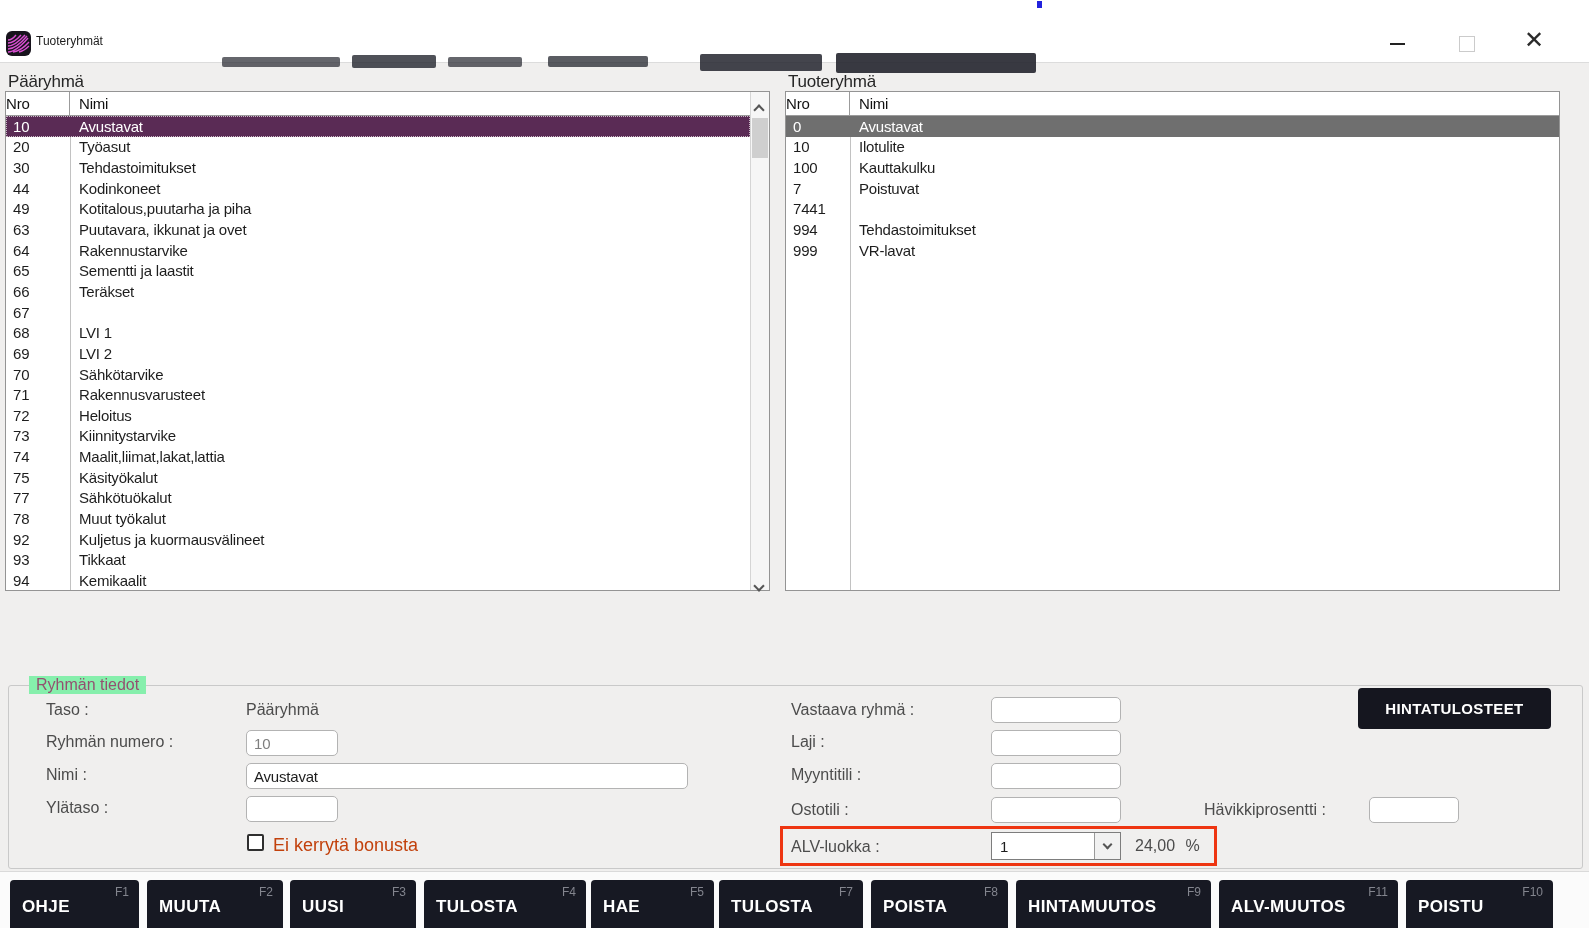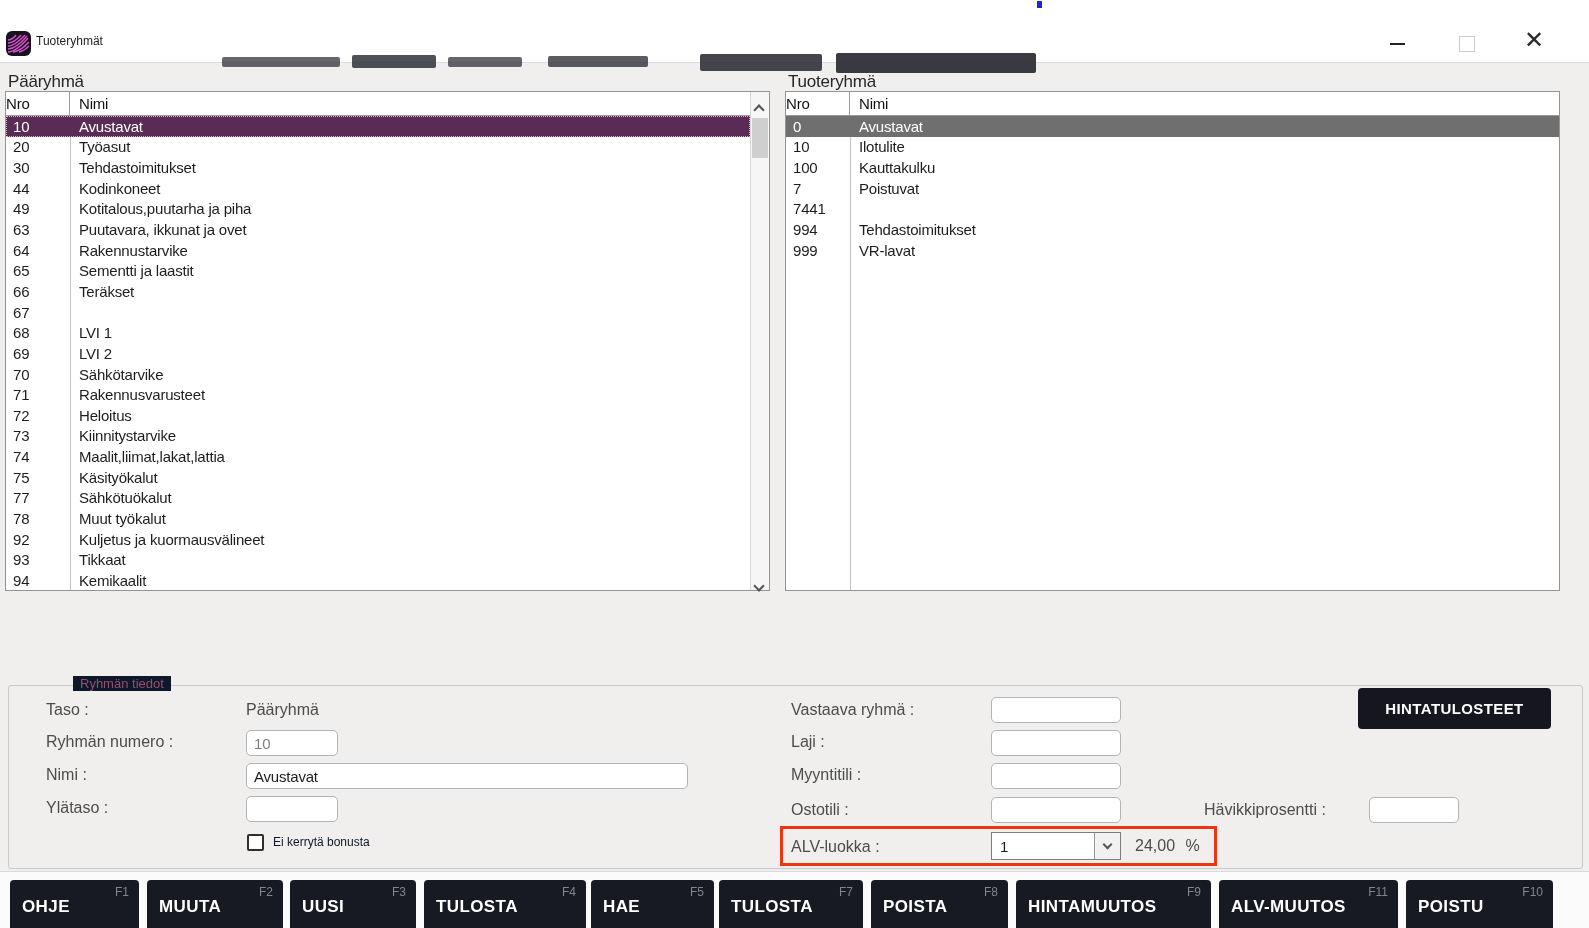--- a/index.html
+++ b/index.html
@@ -41,27 +41,27 @@
   .vscroll .arrow{position:absolute;left:4px;width:9px;height:9px;}
   .chev{display:inline-block;width:8px;height:8px;border-right:2px solid #555;border-bottom:2px solid #555;}
   .chev.up{transform:rotate(-135deg);}
   .chev.down{transform:rotate(45deg);}
   .vscroll .a-up{top:8px;}
   .vscroll .a-down{bottom:5px;}
   .vscroll .thumb{position:absolute;left:1px;top:26px;width:16px;height:40px;background:#cfcfcf;}
 
   
   .groupbox{position:absolute;left:8px;top:622px;width:1575px;height:184px;border:1px solid #c9c9c9;border-radius:3px;}
-  .groupbox-label{position:absolute;left:20px;top:-10px;background:#0f172a;padding:0 7px;font-size:13px;color:#935070;margin-left:44px;}
+  .groupbox-label{position:absolute;left:20px;top:-10px;background:#86efac;padding:0 7px;font-size:16px;color:#935070;}
   .flabel{position:absolute;font-size:16px;color:#4c4c4c;white-space:nowrap;}
   .fvalue{position:absolute;font-size:16px;color:#4c4c4c;white-space:nowrap;}
   .finput{position:absolute;height:26px;border:1px solid #b3b3b3;border-radius:5px;background:#fff;font-family:"Liberation Sans",sans-serif;font-size:15px;letter-spacing:-0.2px;padding:0 7px;color:#1d1d1d;outline:none;}
   .finput.dim{color:#7e7e7e;}
   .checkbox{position:absolute;width:17px;height:17px;background:#fff;border:2px solid #2f2f2f;border-radius:2px;}
-  .cb-label{position:absolute;font-size:12px;color:#0f172a;}
+  .cb-label{position:absolute;font-size:18px;color:#c2410c;}
 
   .combo{position:absolute;left:982px;top:146px;width:130px;height:28px;border:1px solid #7d7d7d;background:#fff;display:flex;}
   .combo .combo-value{flex:1;font-size:15px;color:#1d1d1d;padding:5px 0 0 8px;}
   .combo .combo-btn{width:26px;border-left:1px solid #9a9a9a;background:#f1f1f1;display:flex;align-items:center;justify-content:center;}
   .combo .combo-btn .chev{width:7px;height:7px;margin-top:-3px;}
   .alv-percent{position:absolute;left:1126px;top:151px;font-size:16px;color:#4c4c4c;word-spacing:6px;}
   .red-rect{position:absolute;left:771px;top:140px;width:437px;height:40px;border:3px solid #ee3511;}
 
   .dark-btn{position:absolute;left:1349px;top:2px;width:193px;height:41px;background:#15161f;border-radius:4px;color:#fff;font-weight:bold;font-size:15px;letter-spacing:0.4px;display:flex;align-items:center;justify-content:center;}
 

